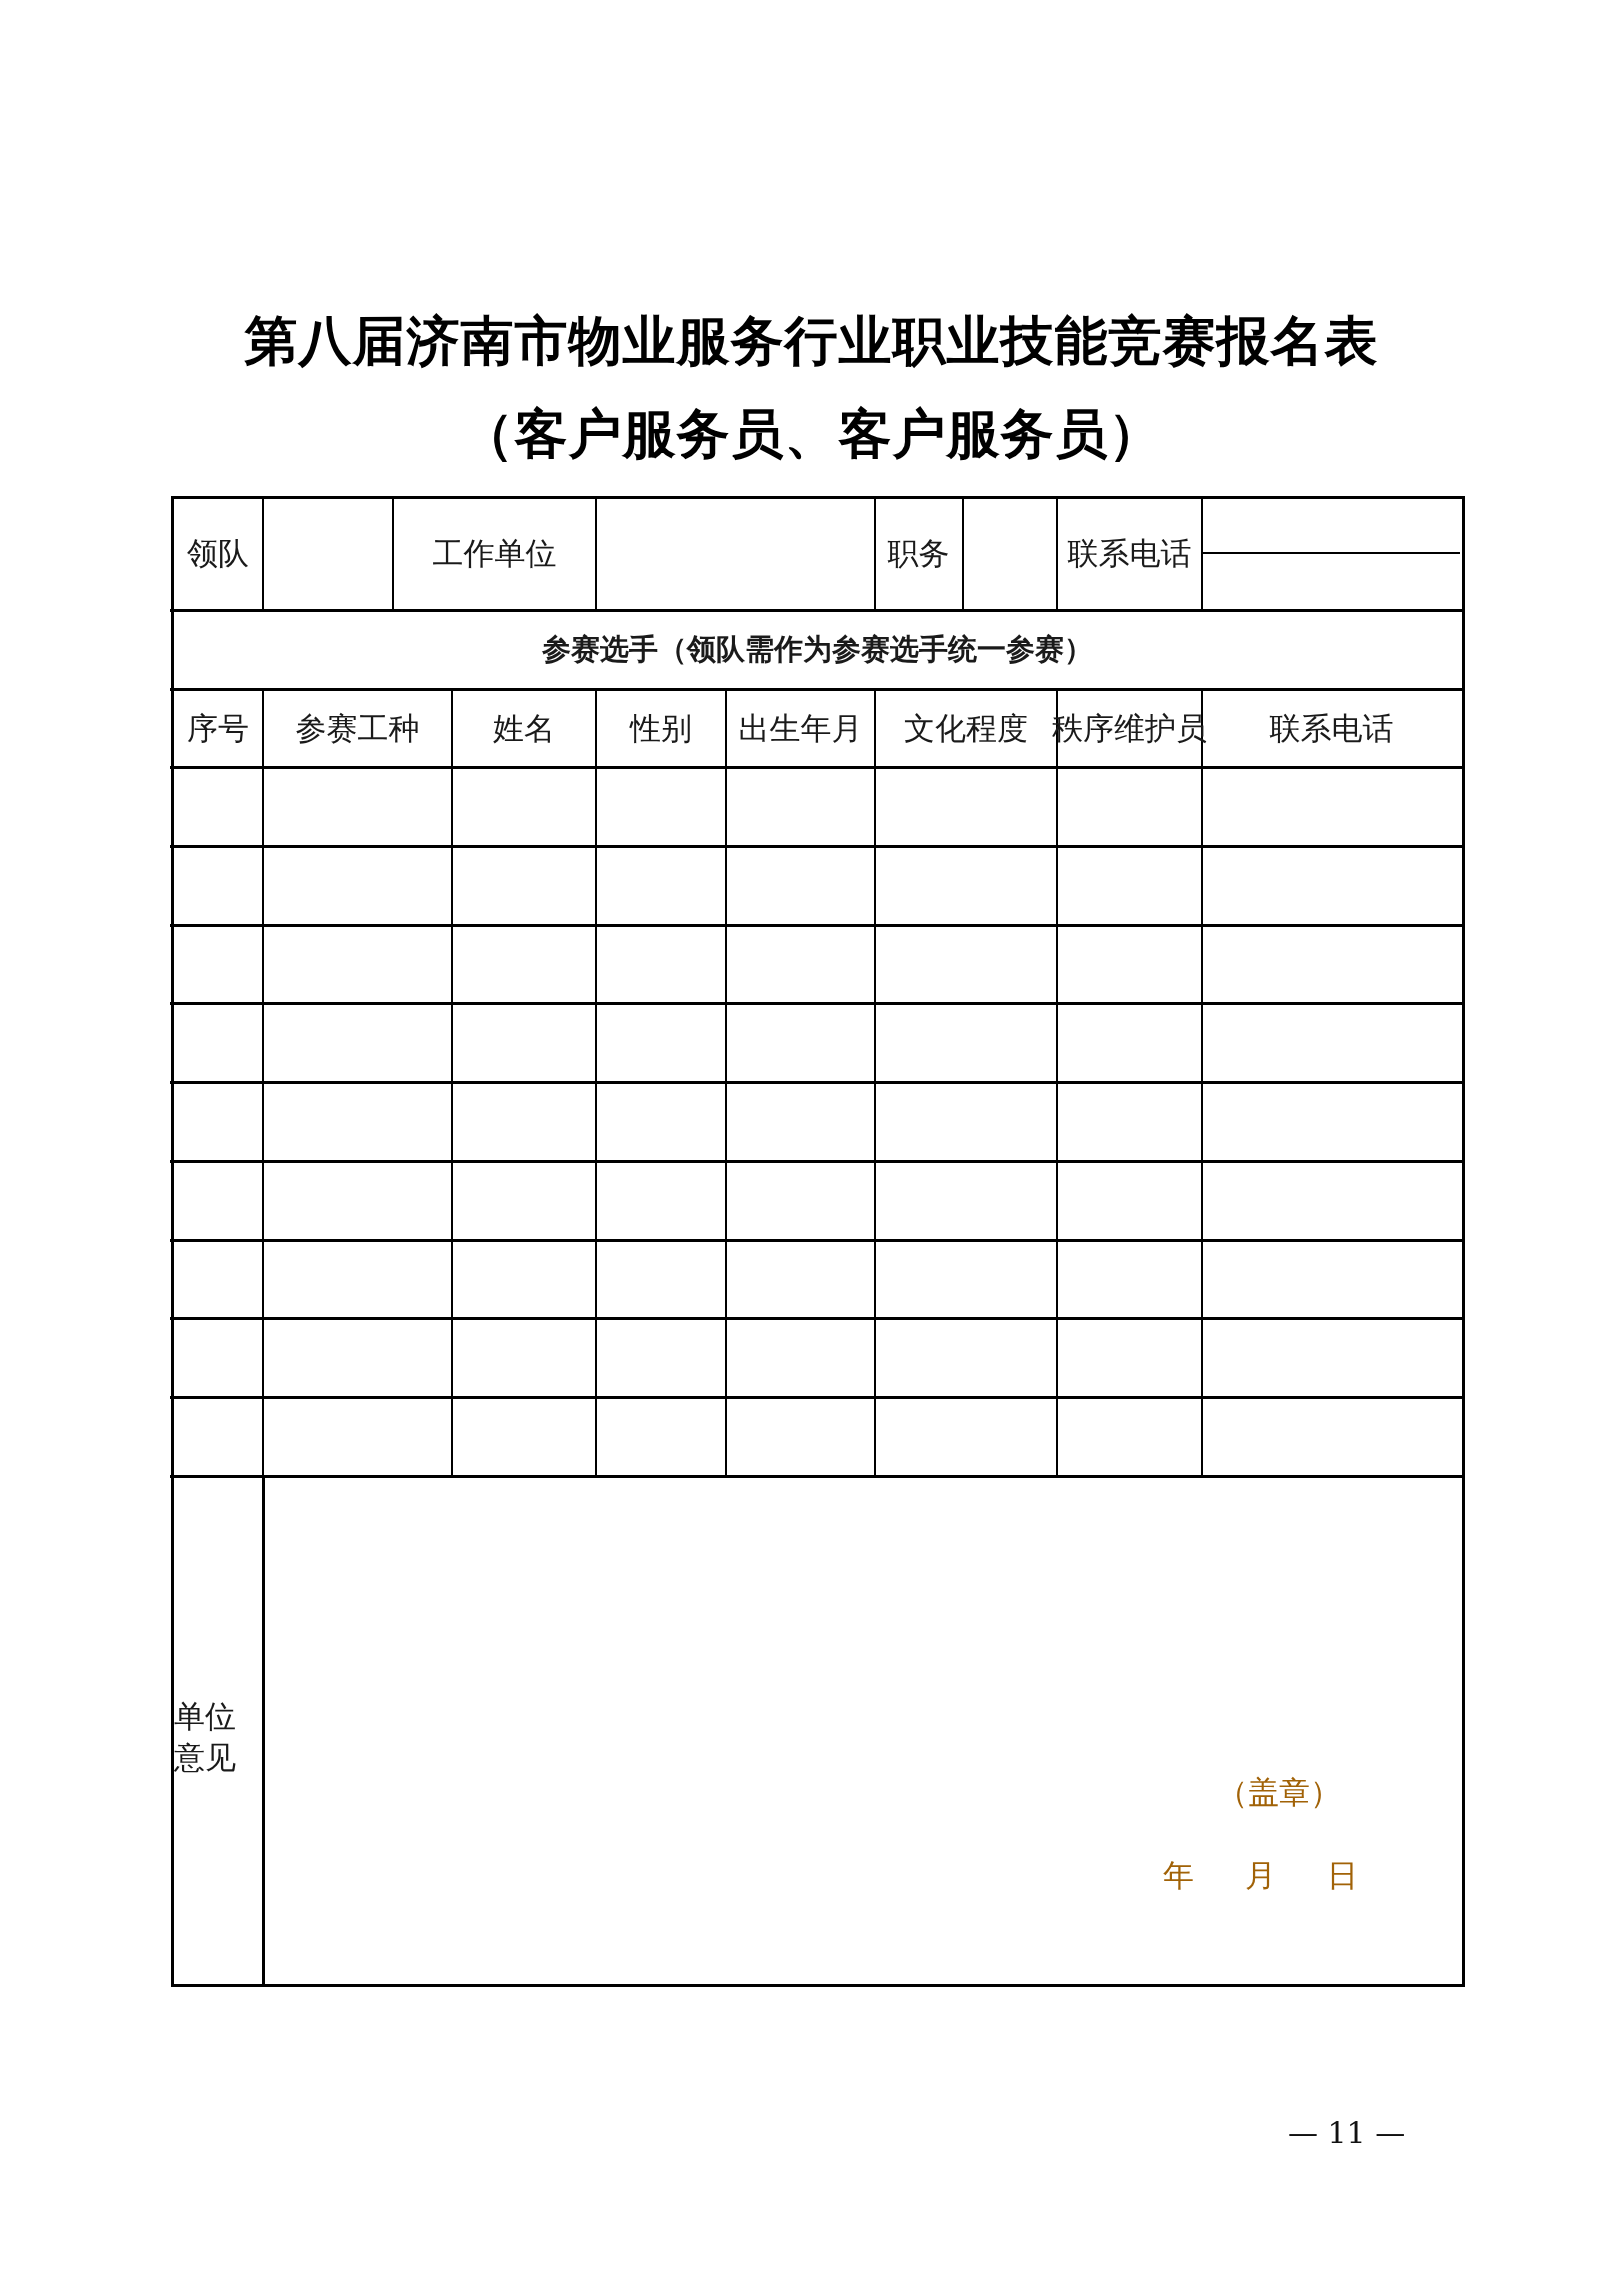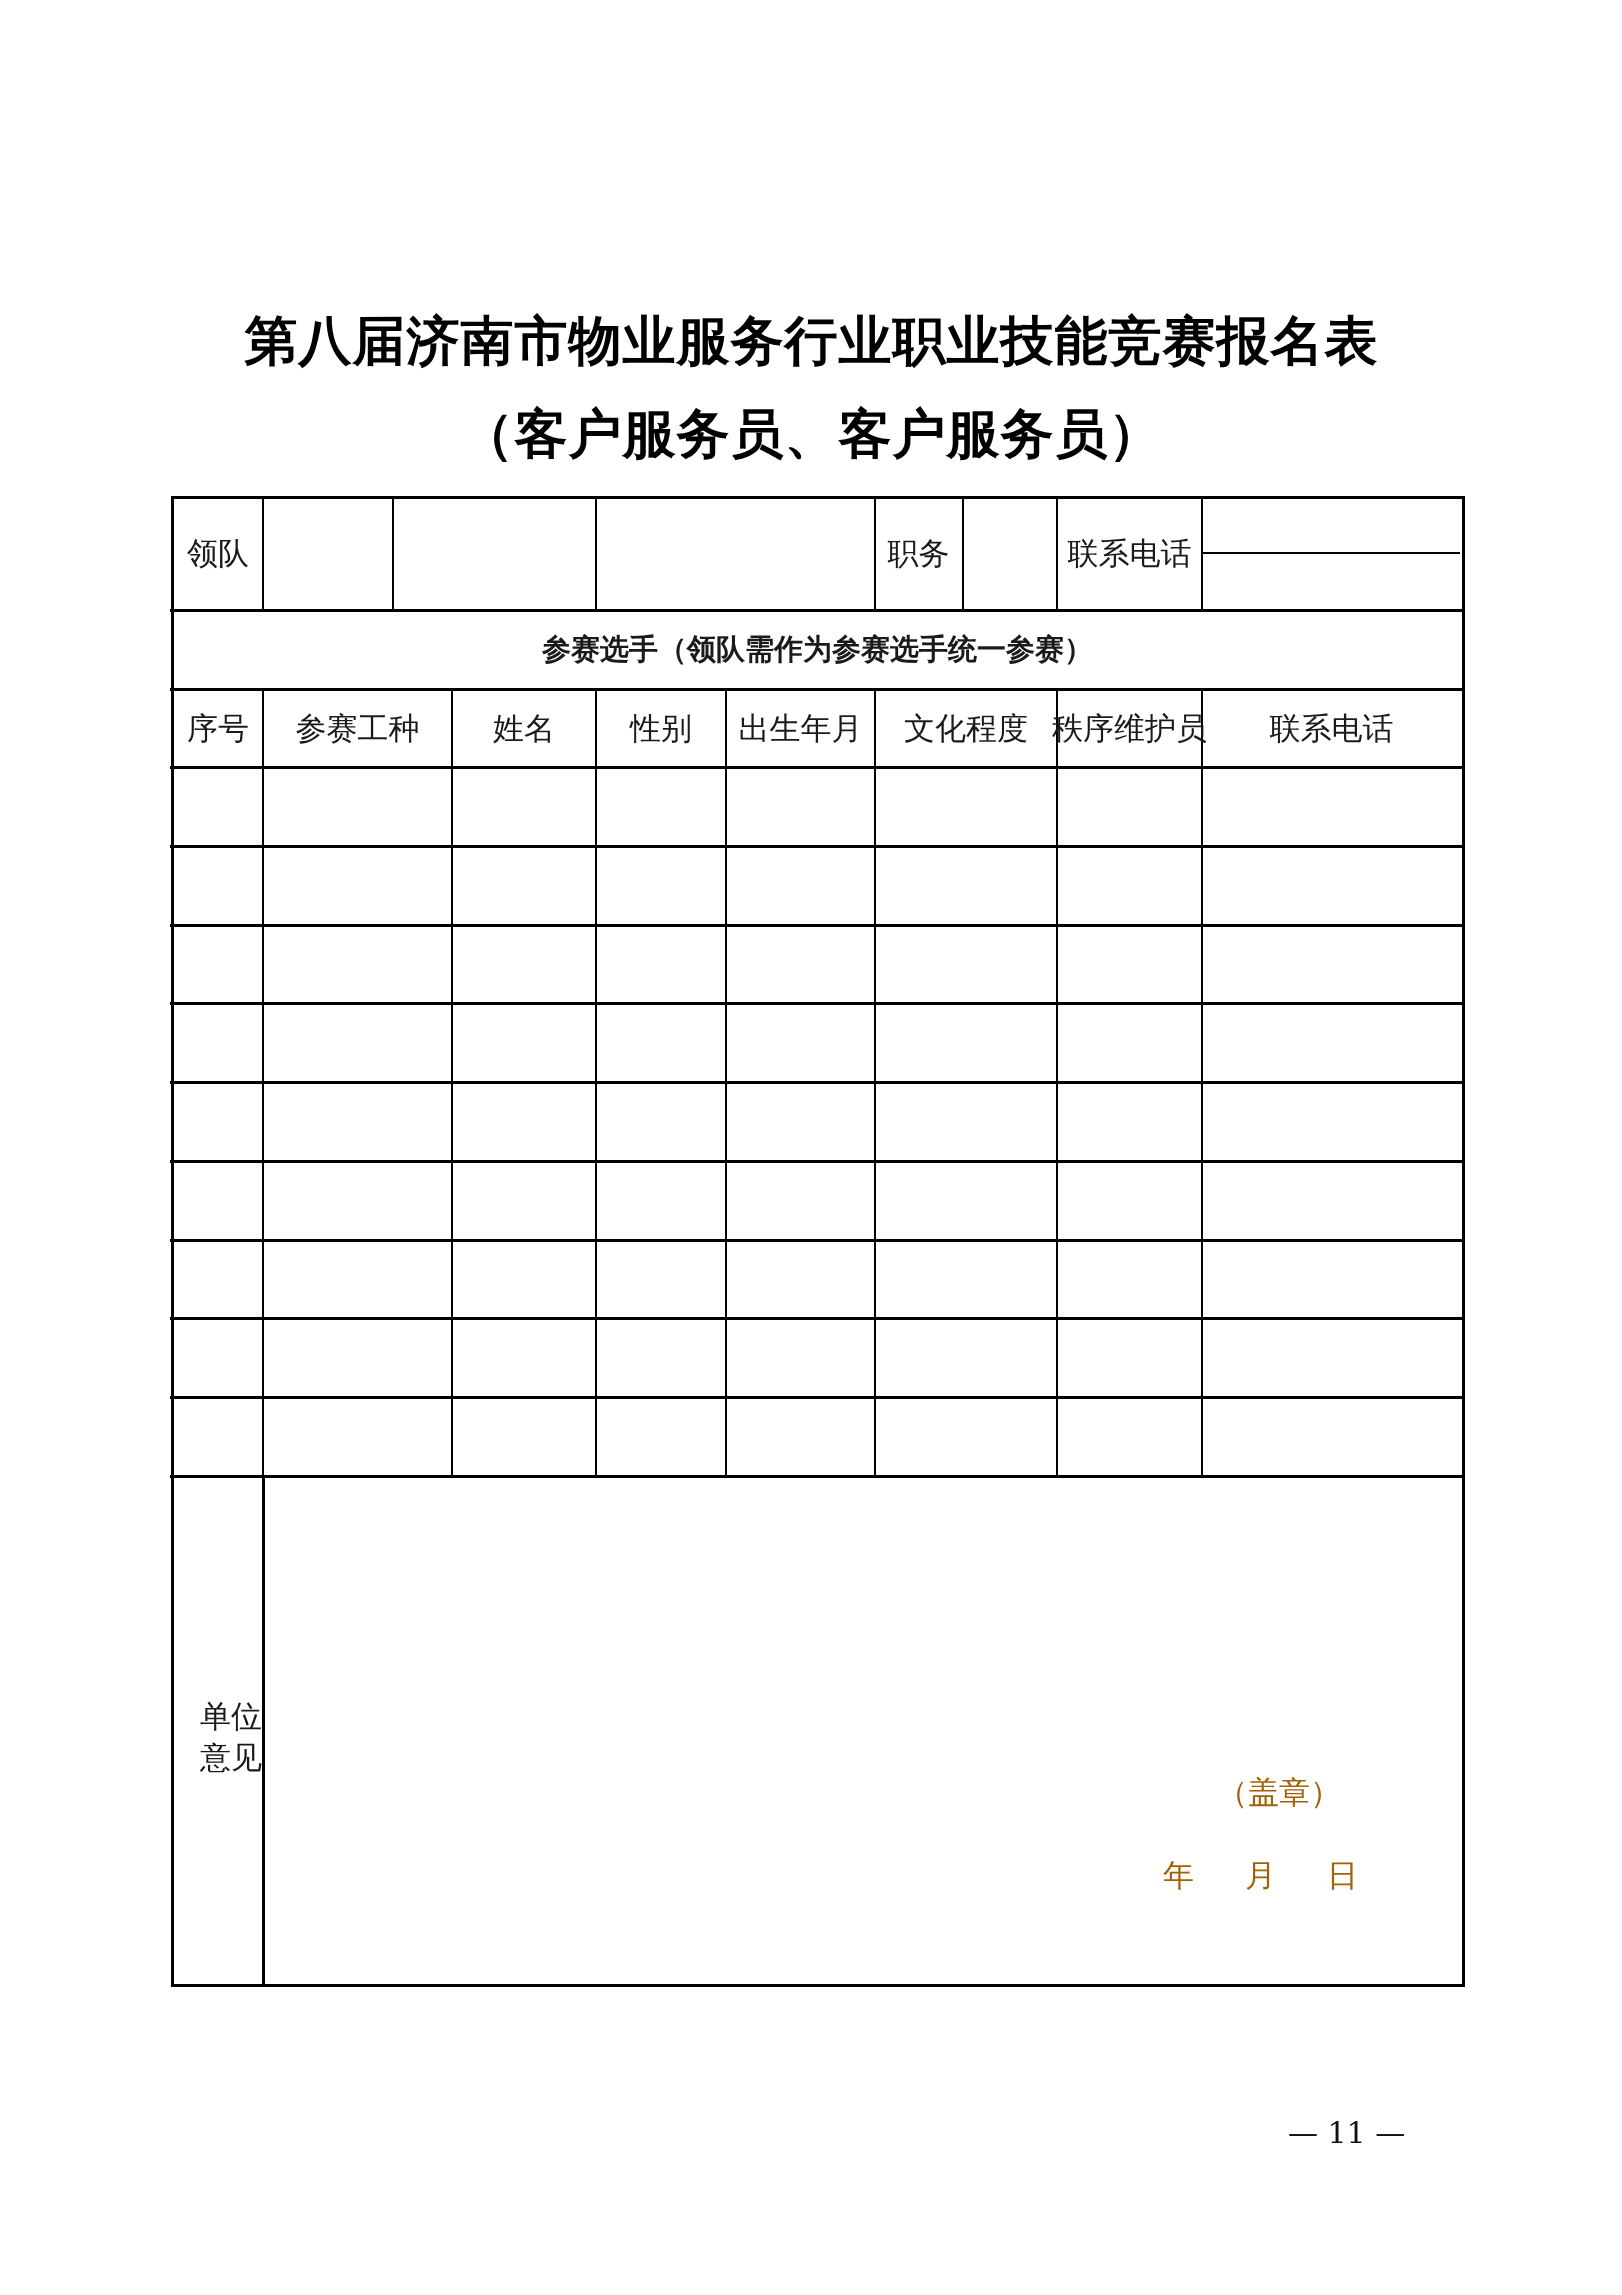--- a/index.html
+++ b/index.html
@@ -59,21 +59,21 @@
       font-size: 29px;
     }
     .input-cell {
       position: absolute;
       background: transparent;
     }
     .opinion-label {
       position: absolute;
       font-size: 31px;
       line-height: 41px;
-      text-align: right;
+      text-align: left;
       color: #1a1a1a;
     }
     .stamp, .date {
       position: absolute;
       font-size: 31px;
       color: #a16207;
       white-space: nowrap;
     }
     .date span { display: inline-block; }
     .page-number {
@@ -121,20 +121,21 @@
   <div class="vline" style="left:421px; top:192px; width:2px; height:784px;"></div>
   <div class="vline" style="left:551px; top:192px; width:2px; height:784px;"></div>
   <div class="vline" style="left:700px; top:192px; width:2px; height:784px;"></div>
   <div class="vline" style="left:882px; top:192px; width:2px; height:784px;"></div>
   <div class="vline" style="left:1027px; top:192px; width:2px; height:784px;"></div>
 
   <div class="vline" style="left:88px; top:979px; width:2.6px; height:509px;"></div>
 
   <div class="cell-text" style="left:0; top:0; width:88px; height:110px;">领队</div>
   <div class="input-cell" style="left:90px; top:0; width:127px; height:110px;"></div>
+  <div class="cell-text" style="left:220px; top:0; width:201px; height:110px;">工作单位</div>
   <div class="input-cell" style="left:423px; top:0; width:278px; height:110px;"></div>
   <div class="cell-text" style="left:702px; top:0; width:85px; height:110px;">职务</div>
   <div class="input-cell" style="left:790px; top:0; width:93px; height:110px;"></div>
   <div class="cell-text" style="left:884px; top:0; width:143px; height:110px;">联系电话</div>
   <div class="input-cell" style="left:1029px; top:0; width:257px; height:53px;"></div>
   <div class="input-cell" style="left:1029px; top:55px; width:257px; height:55px;"></div>
 
   <div class="cell-text bold" style="left:0; top:113px; width:1287px; height:76px;font-family:Liberation Serif, serif;">参赛选手（领队需作为参赛选手统一参赛）</div>
 
   <div class="cell-text" style="left:0; top:192px; width:88px; height:76px;">序号</div>

